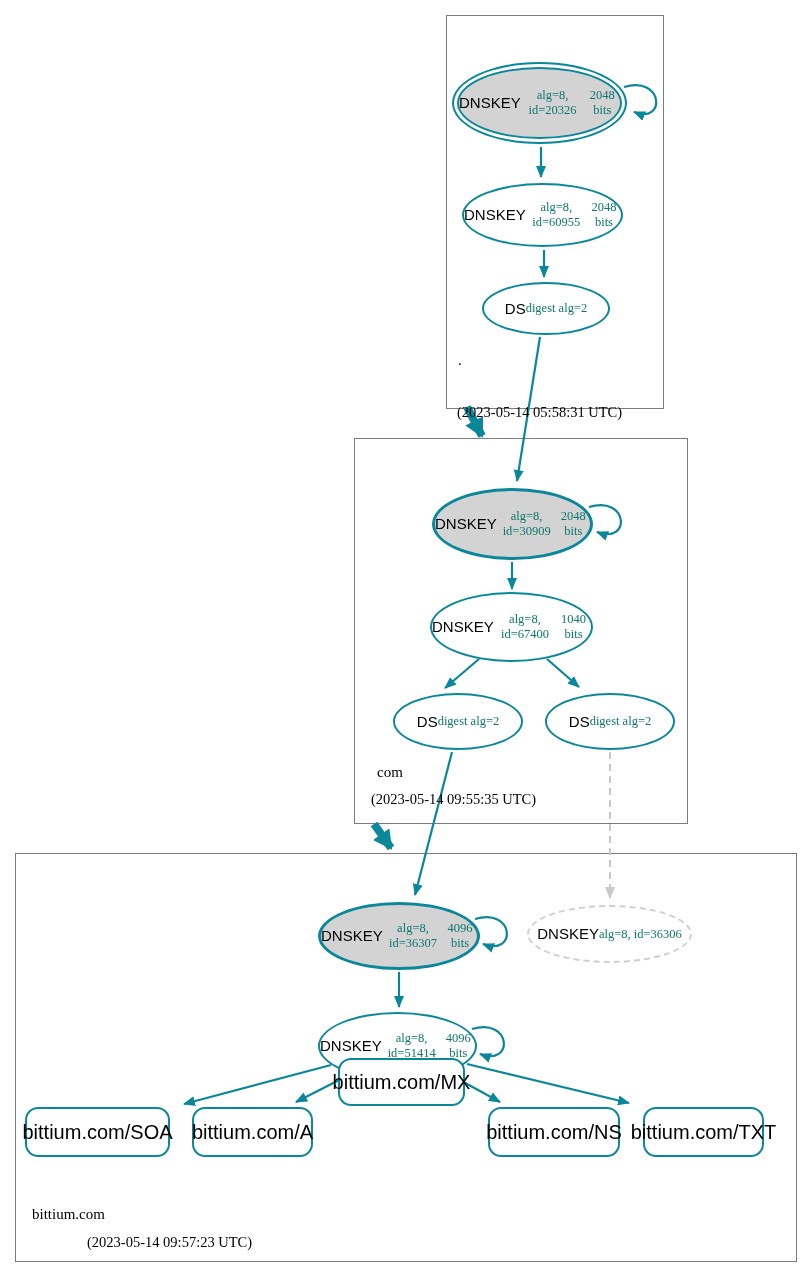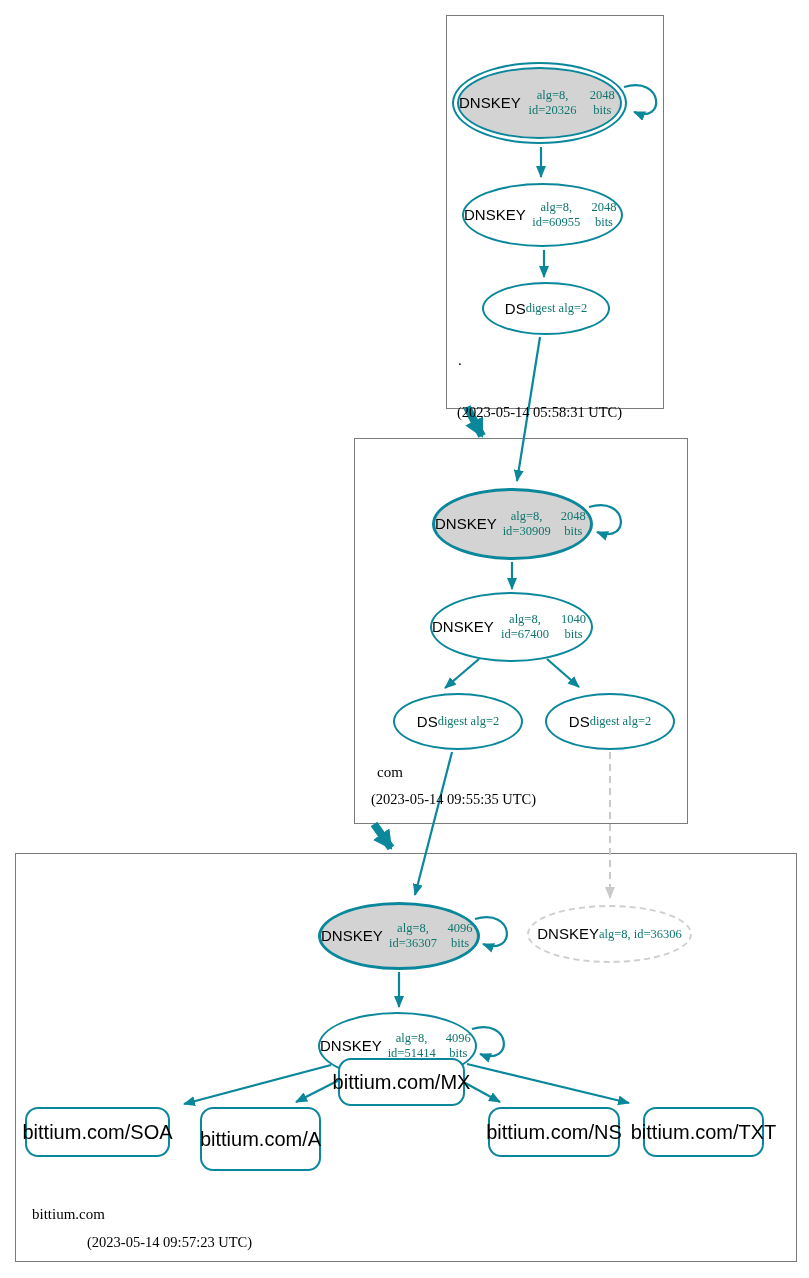--- a/index.html
+++ b/index.html
@@ -134,21 +134,21 @@
 
   <div class="node ellipse" style="left:318px;top:1012px;width:159px;height:68px;">
     <div class="ntitle">DNSKEY</div>
     <div class="ndetail">alg=8, id=51414</div>
     <div class="ndetail">4096 bits</div>
   </div>
 
   <div class="rrset" style="left:25px;top:1107px;width:145px;height:50px;">
     <span>bittium.com/SOA</span>
   </div>
-  <div class="rrset" style="left:200px;top:1107px;width:121px;height:64px;">
+  <div class="rrset" style="left:192px;top:1107px;width:121px;height:50px;">
     <span>bittium.com/A</span>
   </div>
   <div class="rrset" style="left:338px;top:1058px;width:127px;height:48px;">
     <span>bittium.com/MX</span>
   </div>
   <div class="rrset" style="left:488px;top:1107px;width:132px;height:50px;">
     <span>bittium.com/NS</span>
   </div>
   <div class="rrset" style="left:643px;top:1107px;width:121px;height:50px;">
     <span>bittium.com/TXT</span>

